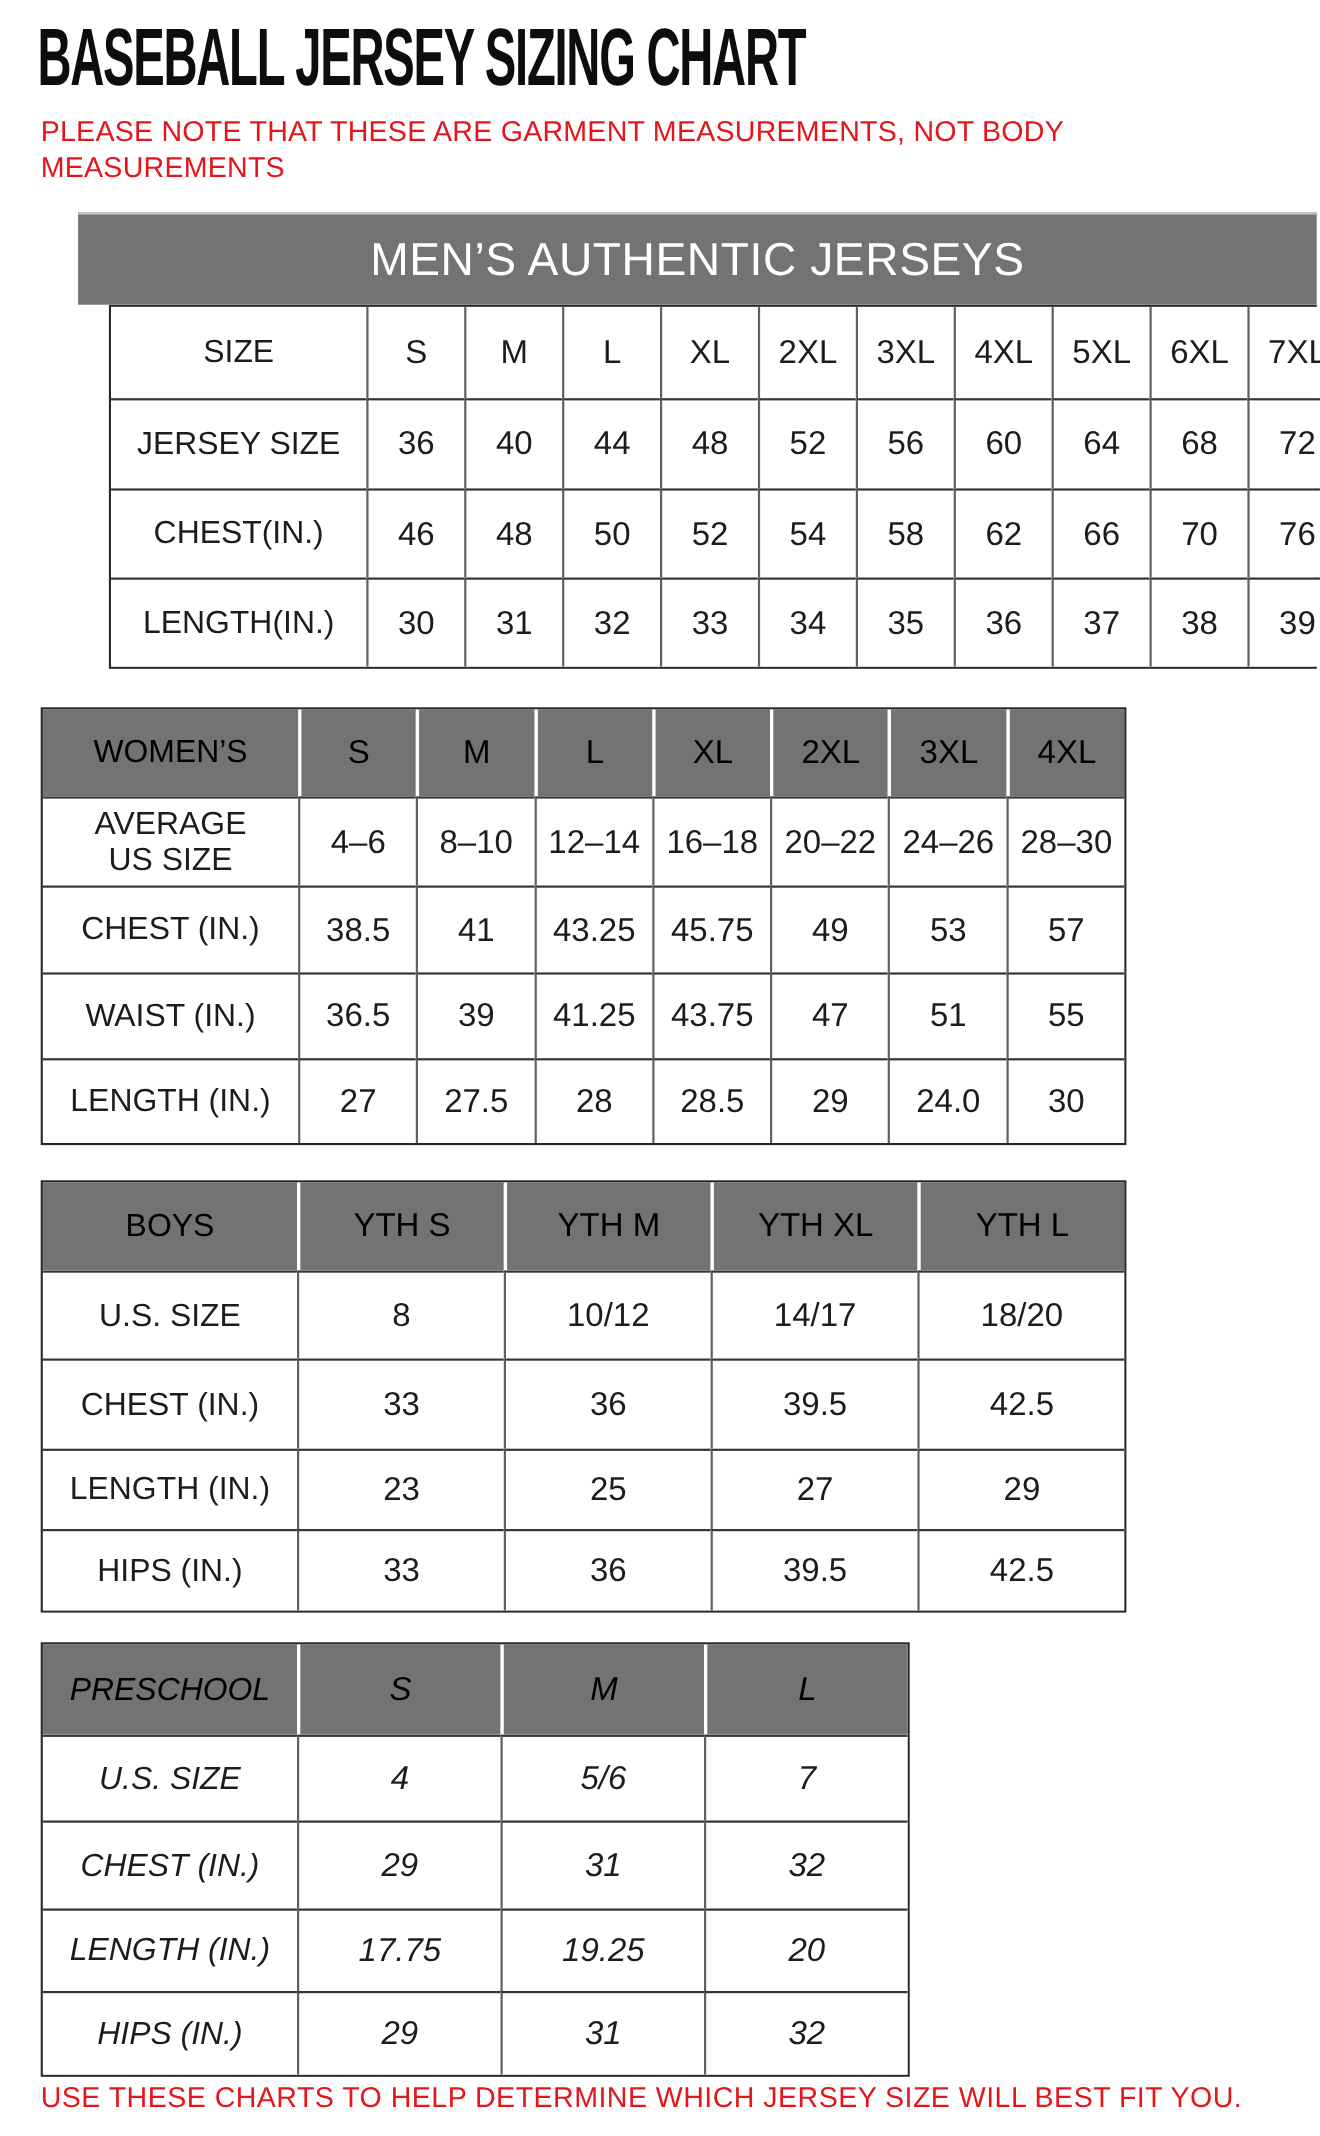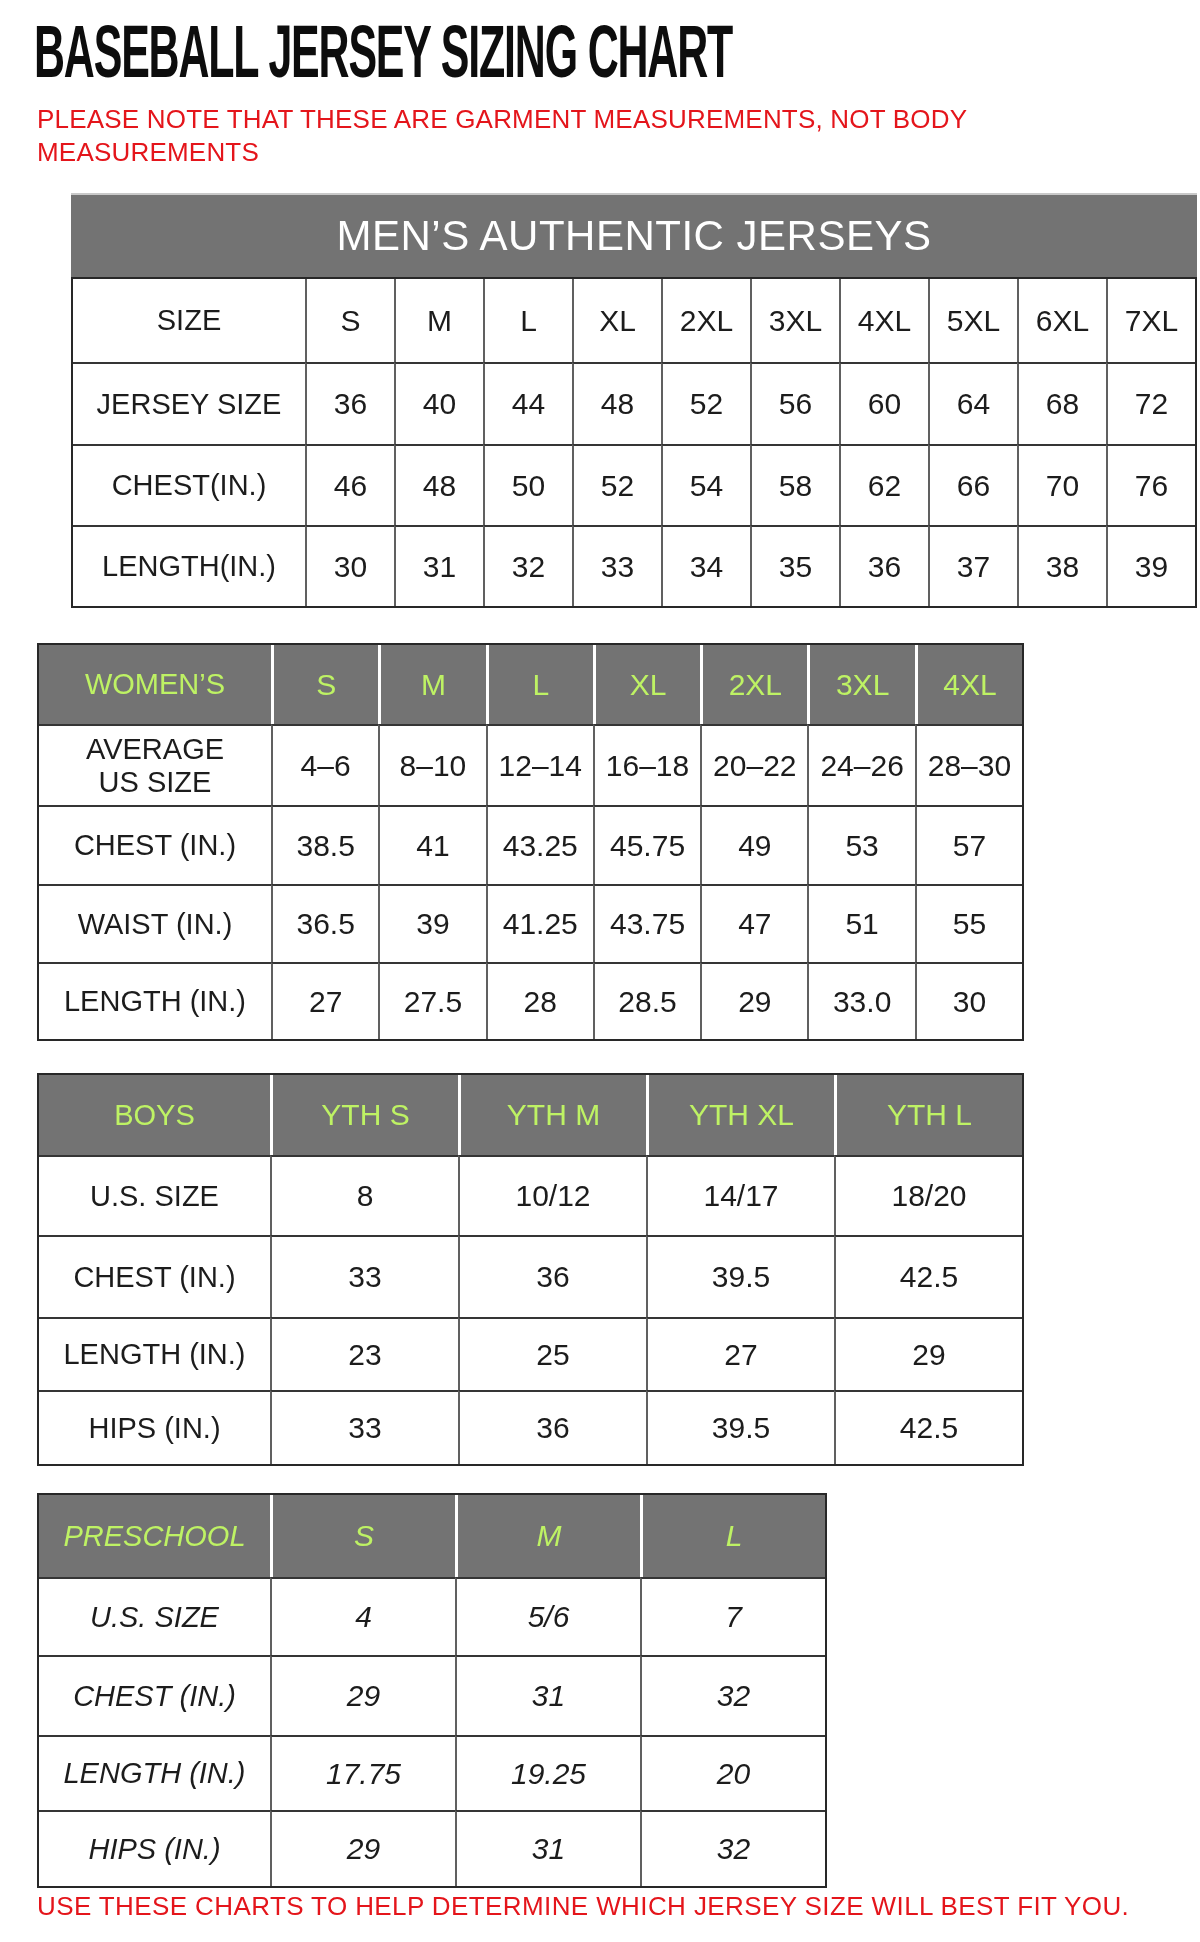--- a/index.html
+++ b/index.html
@@ -34,37 +34,37 @@
     display:grid;border:2px solid #282828;background:#fff;
   }
   .cell{
     box-sizing:border-box;display:flex;align-items:center;justify-content:center;
     background:#fff;color:#1c1c1c;font-size:30px;line-height:1.12;
     text-align:center;white-space:pre-line;
   }
   .cell.lab{font-size:29px;}
   .cell.bl{border-left:2px solid #606060;}
   .cell.bt{border-top:2px solid #353535;}
-  .cell.hdr{background:var(--header-gray,#737373);color:#bef264;}
+  .cell.hdr{background:var(--header-gray,#737373);color:#000000;}
   .cell.sep{border-left:3px solid #ffffff;}
 </style>
 </head>
 <body>
 
 <div class="page">
 
   <div class="title">
     <span>BASEBALL JERSEY SIZING CHART</span>
   </div>
 
   <div class="note">PLEASE NOTE THAT THESE ARE GARMENT MEASUREMENTS, NOT BODY MEASUREMENTS</div>
 
   <div class="twrap" style="left:36px;top:193px;width:1126px;padding-left:35px;">
     <div class="banner">MEN’S AUTHENTIC JERSEYS</div>
-    <div class="tbl" style="grid-template-columns:232px repeat(10,89px);grid-template-rows:83px 82px 81px 81px;">
+    <div class="tbl" style="grid-template-columns:232px repeat(10,89px);grid-template-rows:83px 82px 81px 81px;margin-left:28px;">
         <div class="cell lab">SIZE</div>
         <div class="cell bl">S</div>
         <div class="cell bl">M</div>
         <div class="cell bl">L</div>
         <div class="cell bl">XL</div>
         <div class="cell bl">2XL</div>
         <div class="cell bl">3XL</div>
         <div class="cell bl">4XL</div>
         <div class="cell bl">5XL</div>
         <div class="cell bl">6XL</div>
@@ -139,21 +139,21 @@
         <div class="cell bl bt">43.75</div>
         <div class="cell bl bt">47</div>
         <div class="cell bl bt">51</div>
         <div class="cell bl bt">55</div>
         <div class="cell bt lab">LENGTH (IN.)</div>
         <div class="cell bl bt">27</div>
         <div class="cell bl bt">27.5</div>
         <div class="cell bl bt">28</div>
         <div class="cell bl bt">28.5</div>
         <div class="cell bl bt">29</div>
-        <div class="cell bl bt">33.0</div>
+        <div class="cell bl bt">24.0</div>
         <div class="cell bl bt">30</div>
       </div>
   </div>
 
   <div class="twrap" style="left:37px;top:1073px;">
     <div class="tbl" style="grid-template-columns:231px repeat(4,188px);grid-template-rows:80px 80px 82px 73px 74px;">
         <div class="cell hdr lab">BOYS</div>
         <div class="cell hdr sep">YTH S</div>
         <div class="cell hdr sep">YTH M</div>
         <div class="cell hdr sep">YTH XL</div>

